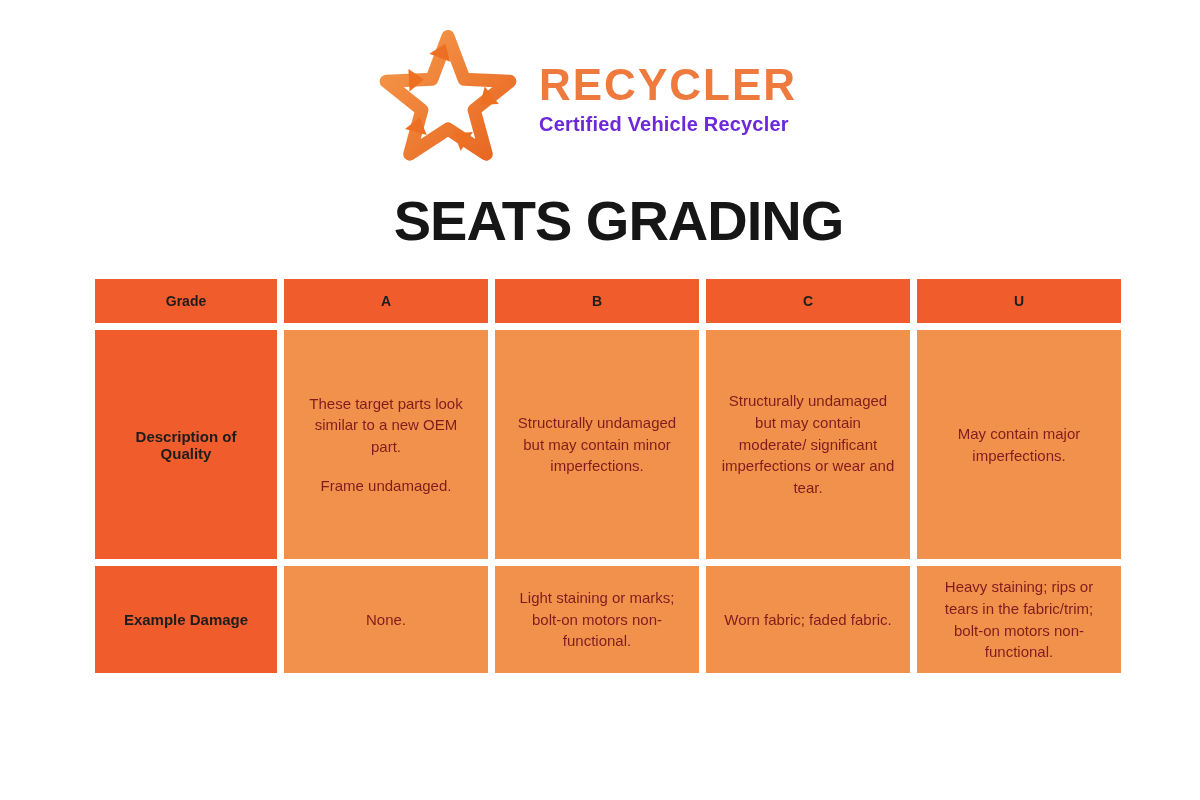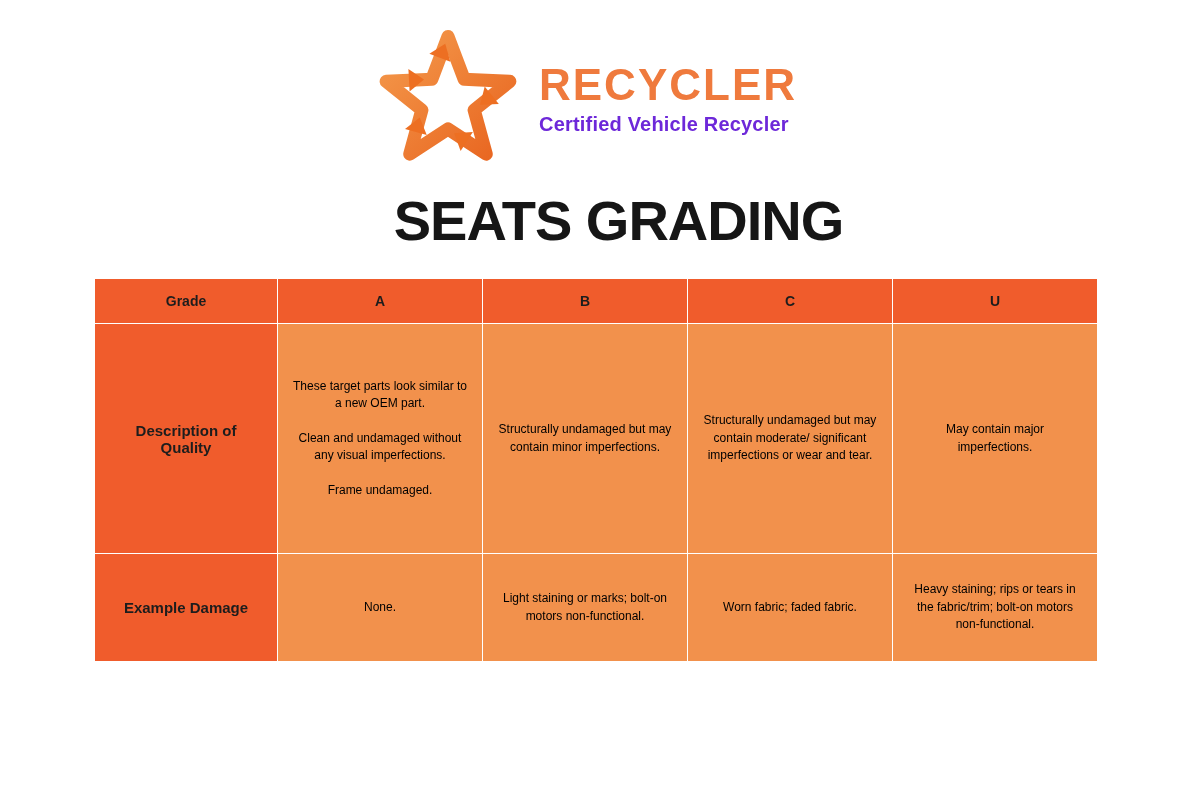--- a/index.html
+++ b/index.html
@@ -45,41 +45,41 @@
     padding-left: 37px;
   }
 
   
   .grading-table {
     margin: 26px 0 0 95px;
     width: 1010px;
     display: grid;
     grid-template-columns: 182px 204px 204px 204px 204px;
     grid-template-rows: 44px 229px 107px;
-    gap: 1px;
+    gap: 7px;
     background: #ffffff;
   }
   .cell {
     display: flex;
     align-items: center;
     justify-content: center;
     text-align: center;
     padding: 8px 14px;
   }
   .cell.head {
     background: #F05C2C;
     color: #1d1d1d;
     font-weight: bold;
     font-size: 14px;
   }
   .cell.rowlabel { font-size: 15px; }
   .cell.data {
     background: #F2914C;
-    color: #000000;
-    font-size: 12px;
+    color: #7f1d1d;
+    font-size: 15px;
     line-height: 1.45;
     flex-direction: column;
   }
   .cell.data p { margin: 0; }
   .cell.data p + p { margin-top: 17px; }
 </style>
 </head>
 <body>
 
 <div class="page">
@@ -113,21 +113,20 @@
 
     <div class="cell head">Grade</div>
     <div class="cell head">A</div>
     <div class="cell head">B</div>
     <div class="cell head">C</div>
     <div class="cell head">U</div>
 
     <div class="cell head rowlabel">Description of Quality</div>
     <div class="cell data">
       <p>These target parts look similar to a new OEM part.</p>
-      <p>Clean and undamaged without any visual imperfections.</p>
       <p>Frame undamaged.</p>
     </div>
     <div class="cell data">
       <p>Structurally undamaged but may contain minor imperfections.</p>
     </div>
     <div class="cell data">
       <p>Structurally undamaged but may contain moderate/ significant imperfections or wear and tear.</p>
     </div>
     <div class="cell data">
       <p>May contain major imperfections.</p>

